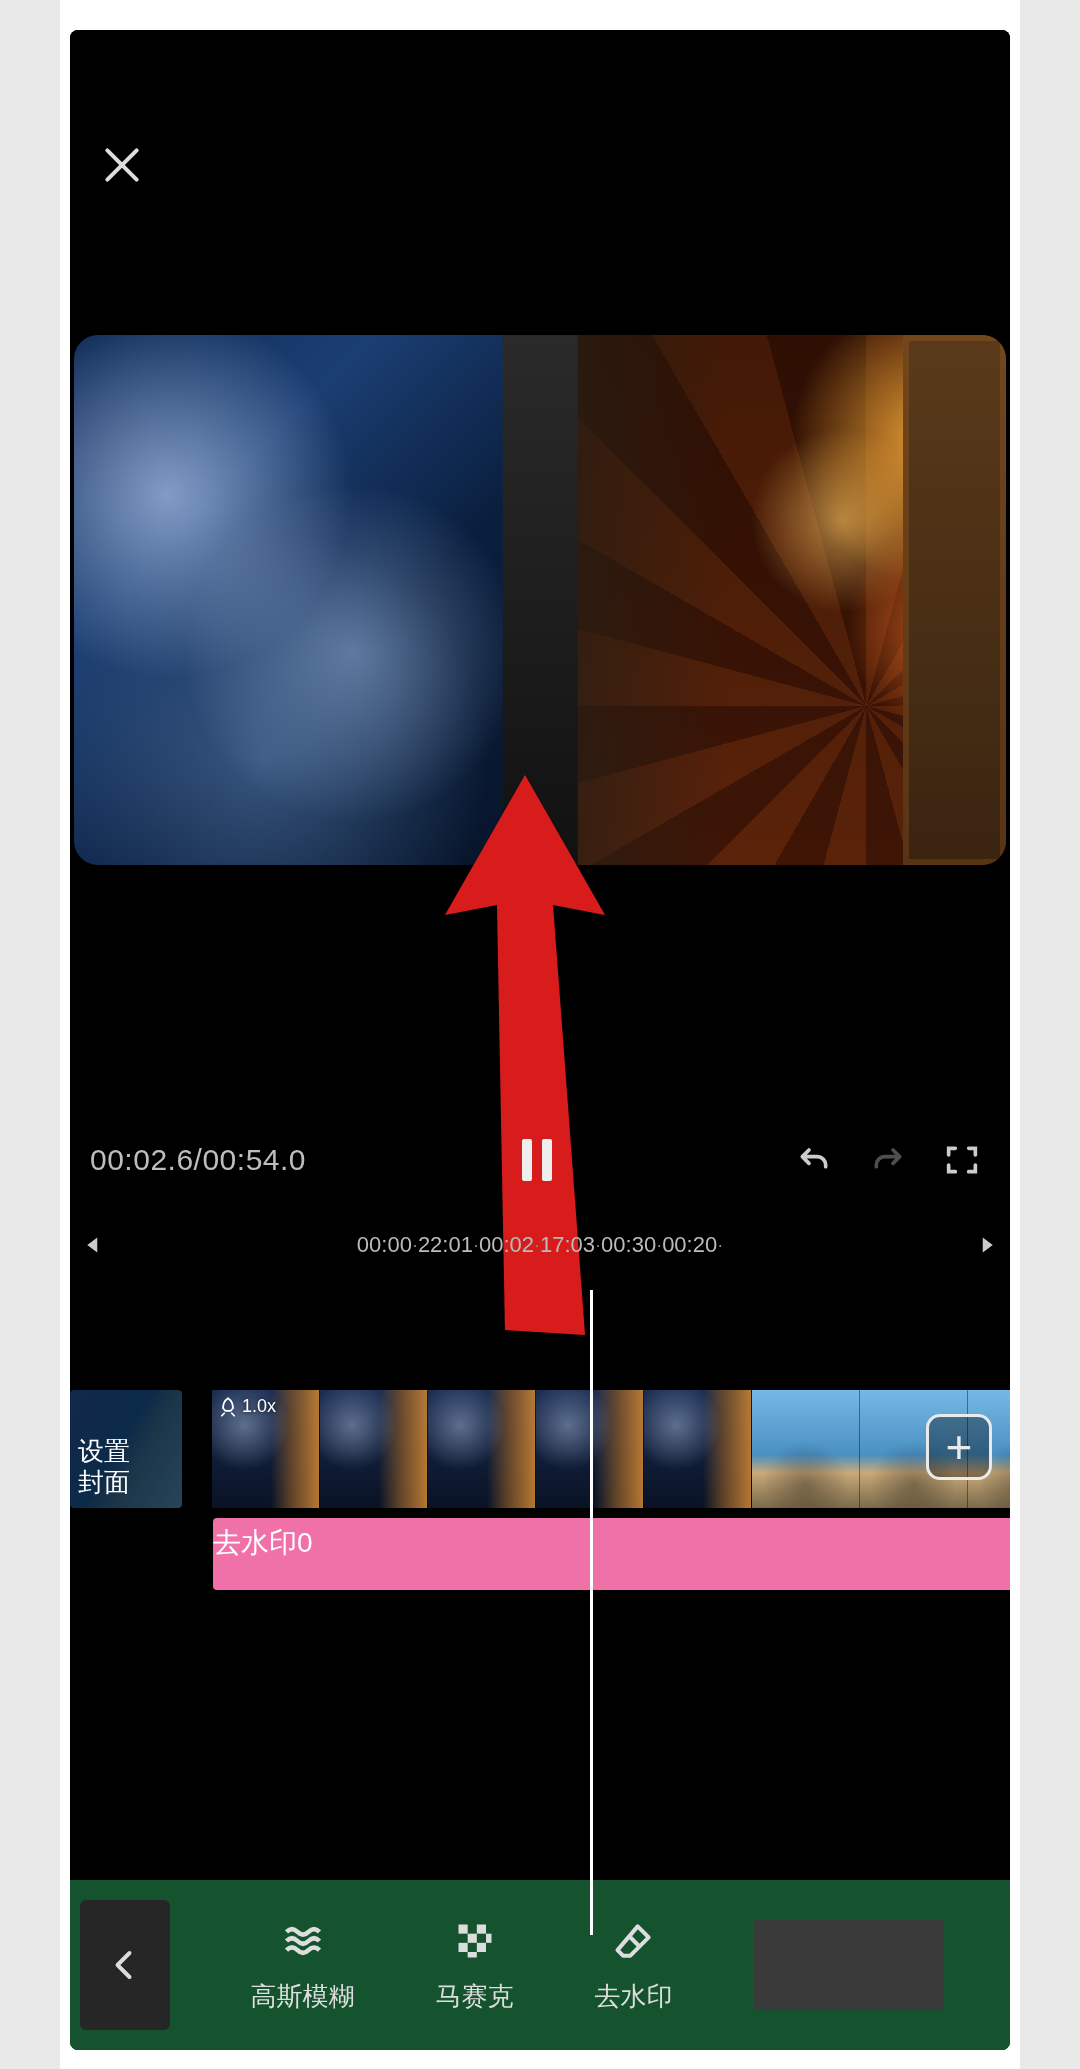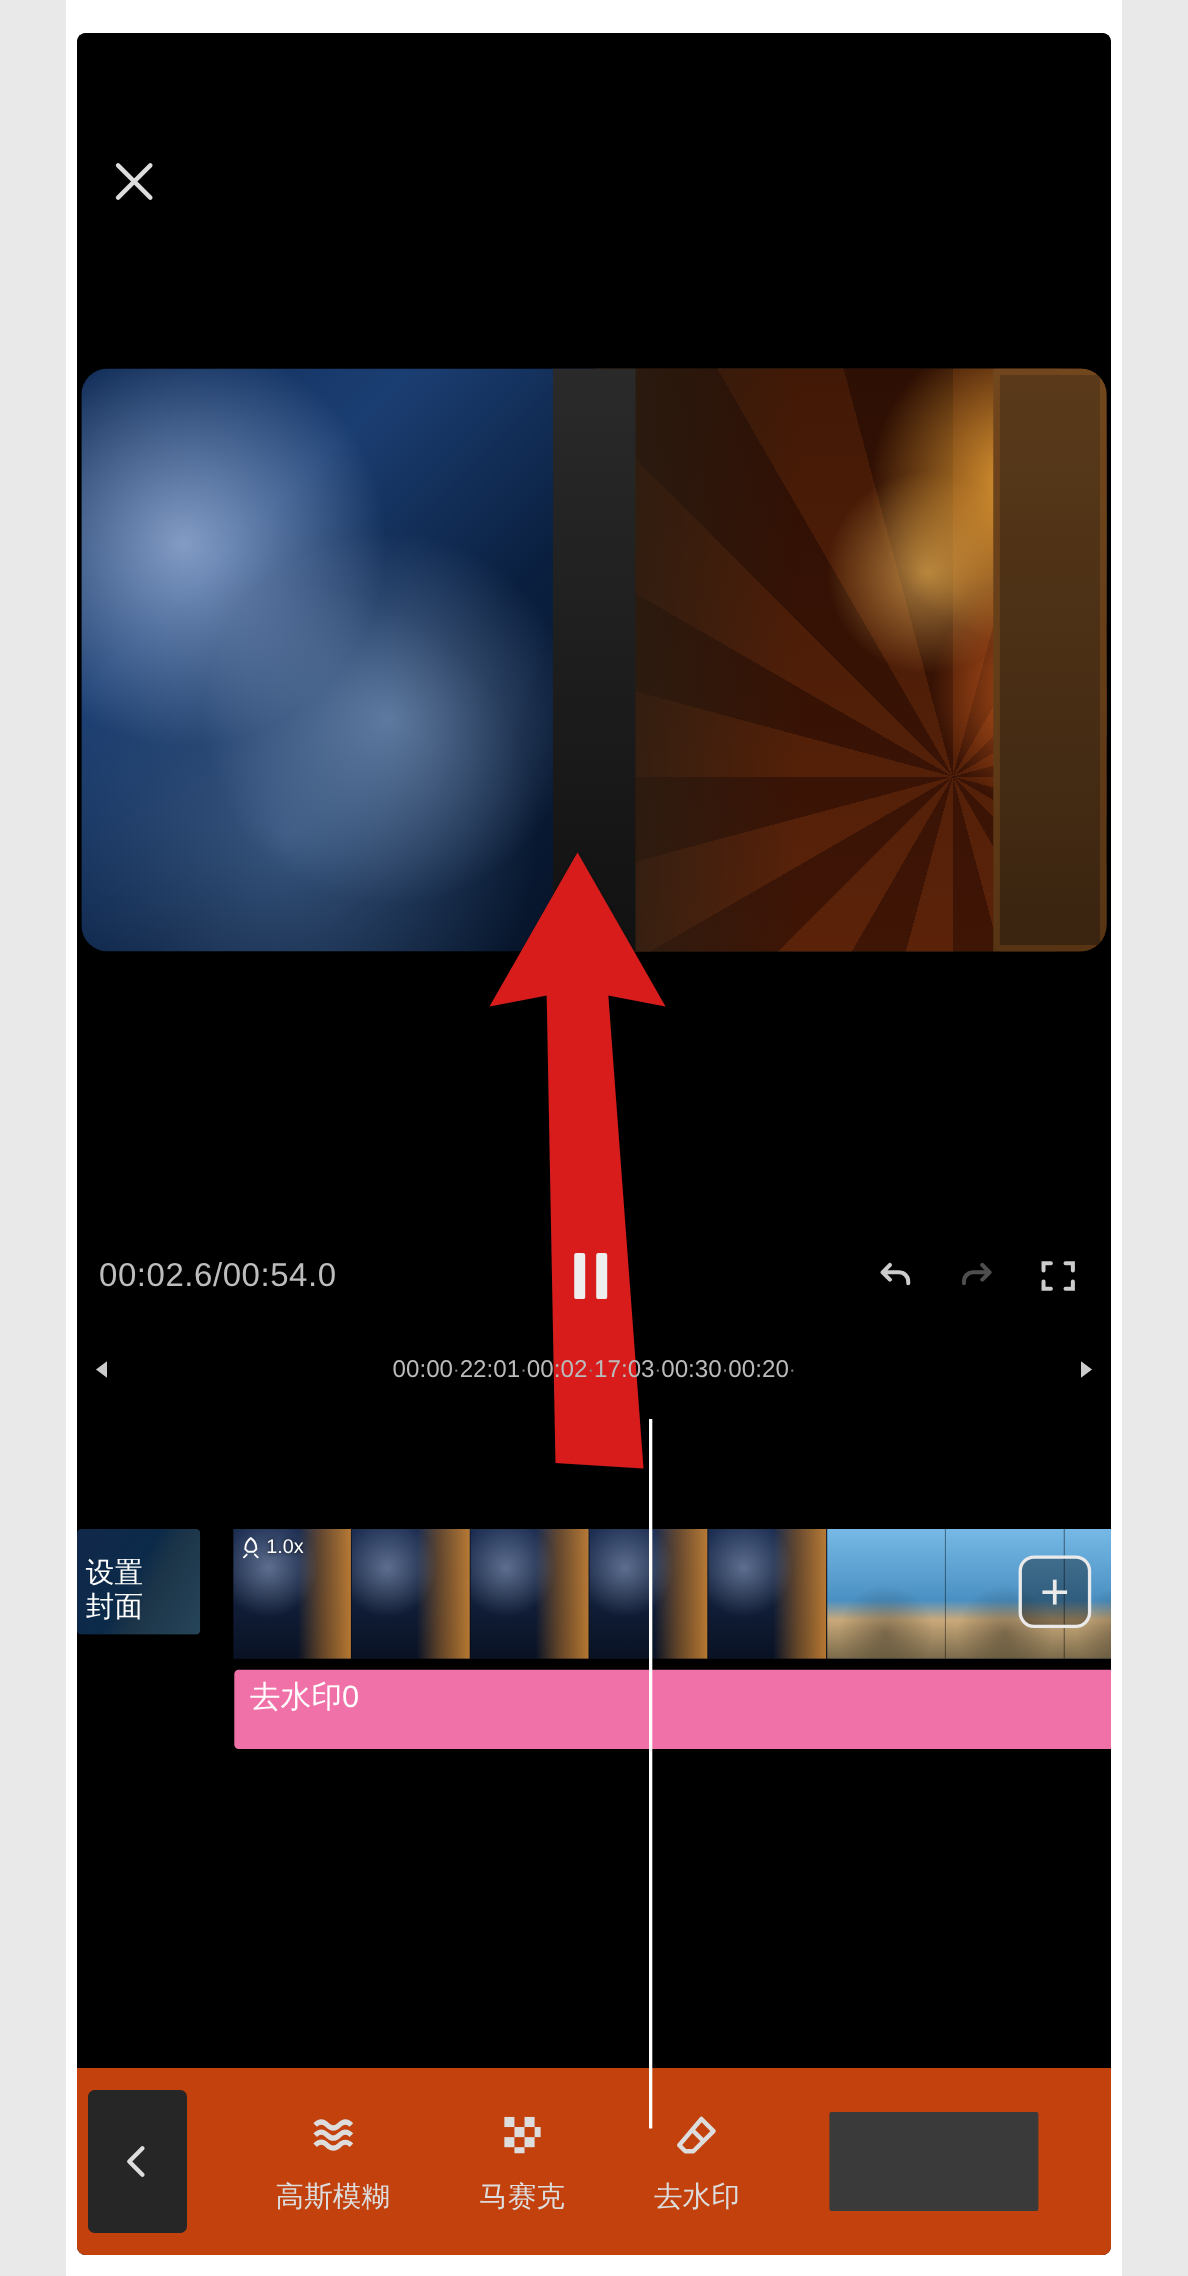--- a/index.html
+++ b/index.html
@@ -179,21 +179,21 @@
 
   .clip-row {
     position:absolute;
     top:0;
     left:0; right:0;
     height: 118px;
     display:flex;
   }
   .cover-set {
     width: 112px;
-    height: 96px;
+    height: 118px;
     margin-right: 30px;
     background:
       linear-gradient(rgba(0,0,0,0.35), rgba(0,0,0,0.35)),
       linear-gradient(120deg, #1b3e72 0%, #114070 45%, #2a506f 60%, #3b6a88 100%);
     display:flex;
     flex-direction:column;
     justify-content:flex-end;
     padding: 6px 8px 10px;
     color:#fff;
     font-size: 26px;
@@ -261,32 +261,32 @@
   .effect-track {
     position:absolute;
     top: 128px;
     left: 143px;
     right: 0;
     height: 72px;
     background: #f070a8;
     border-radius: 4px 0 0 4px;
     display:flex;
     align-items:flex-start;
-    padding: 6px 14px;
+    padding: 6px 0;
     color:#fff;
     font-size: 28px;
     cursor:pointer;
   }
 
   .bottom-toolbar {
     position:absolute;
     bottom: 0;
     left:0; right:0;
     height: 170px;
-    background: #c2410c;
+    background: #14532d;
     display:flex;
     align-items:center;
   }
   .tb-back {
     width: 90px; height: 130px;
     margin-left: 10px;
     background: #262626;
     border-radius: 6px;
     display:flex; align-items:center; justify-content:center;
     color:#ddd;

